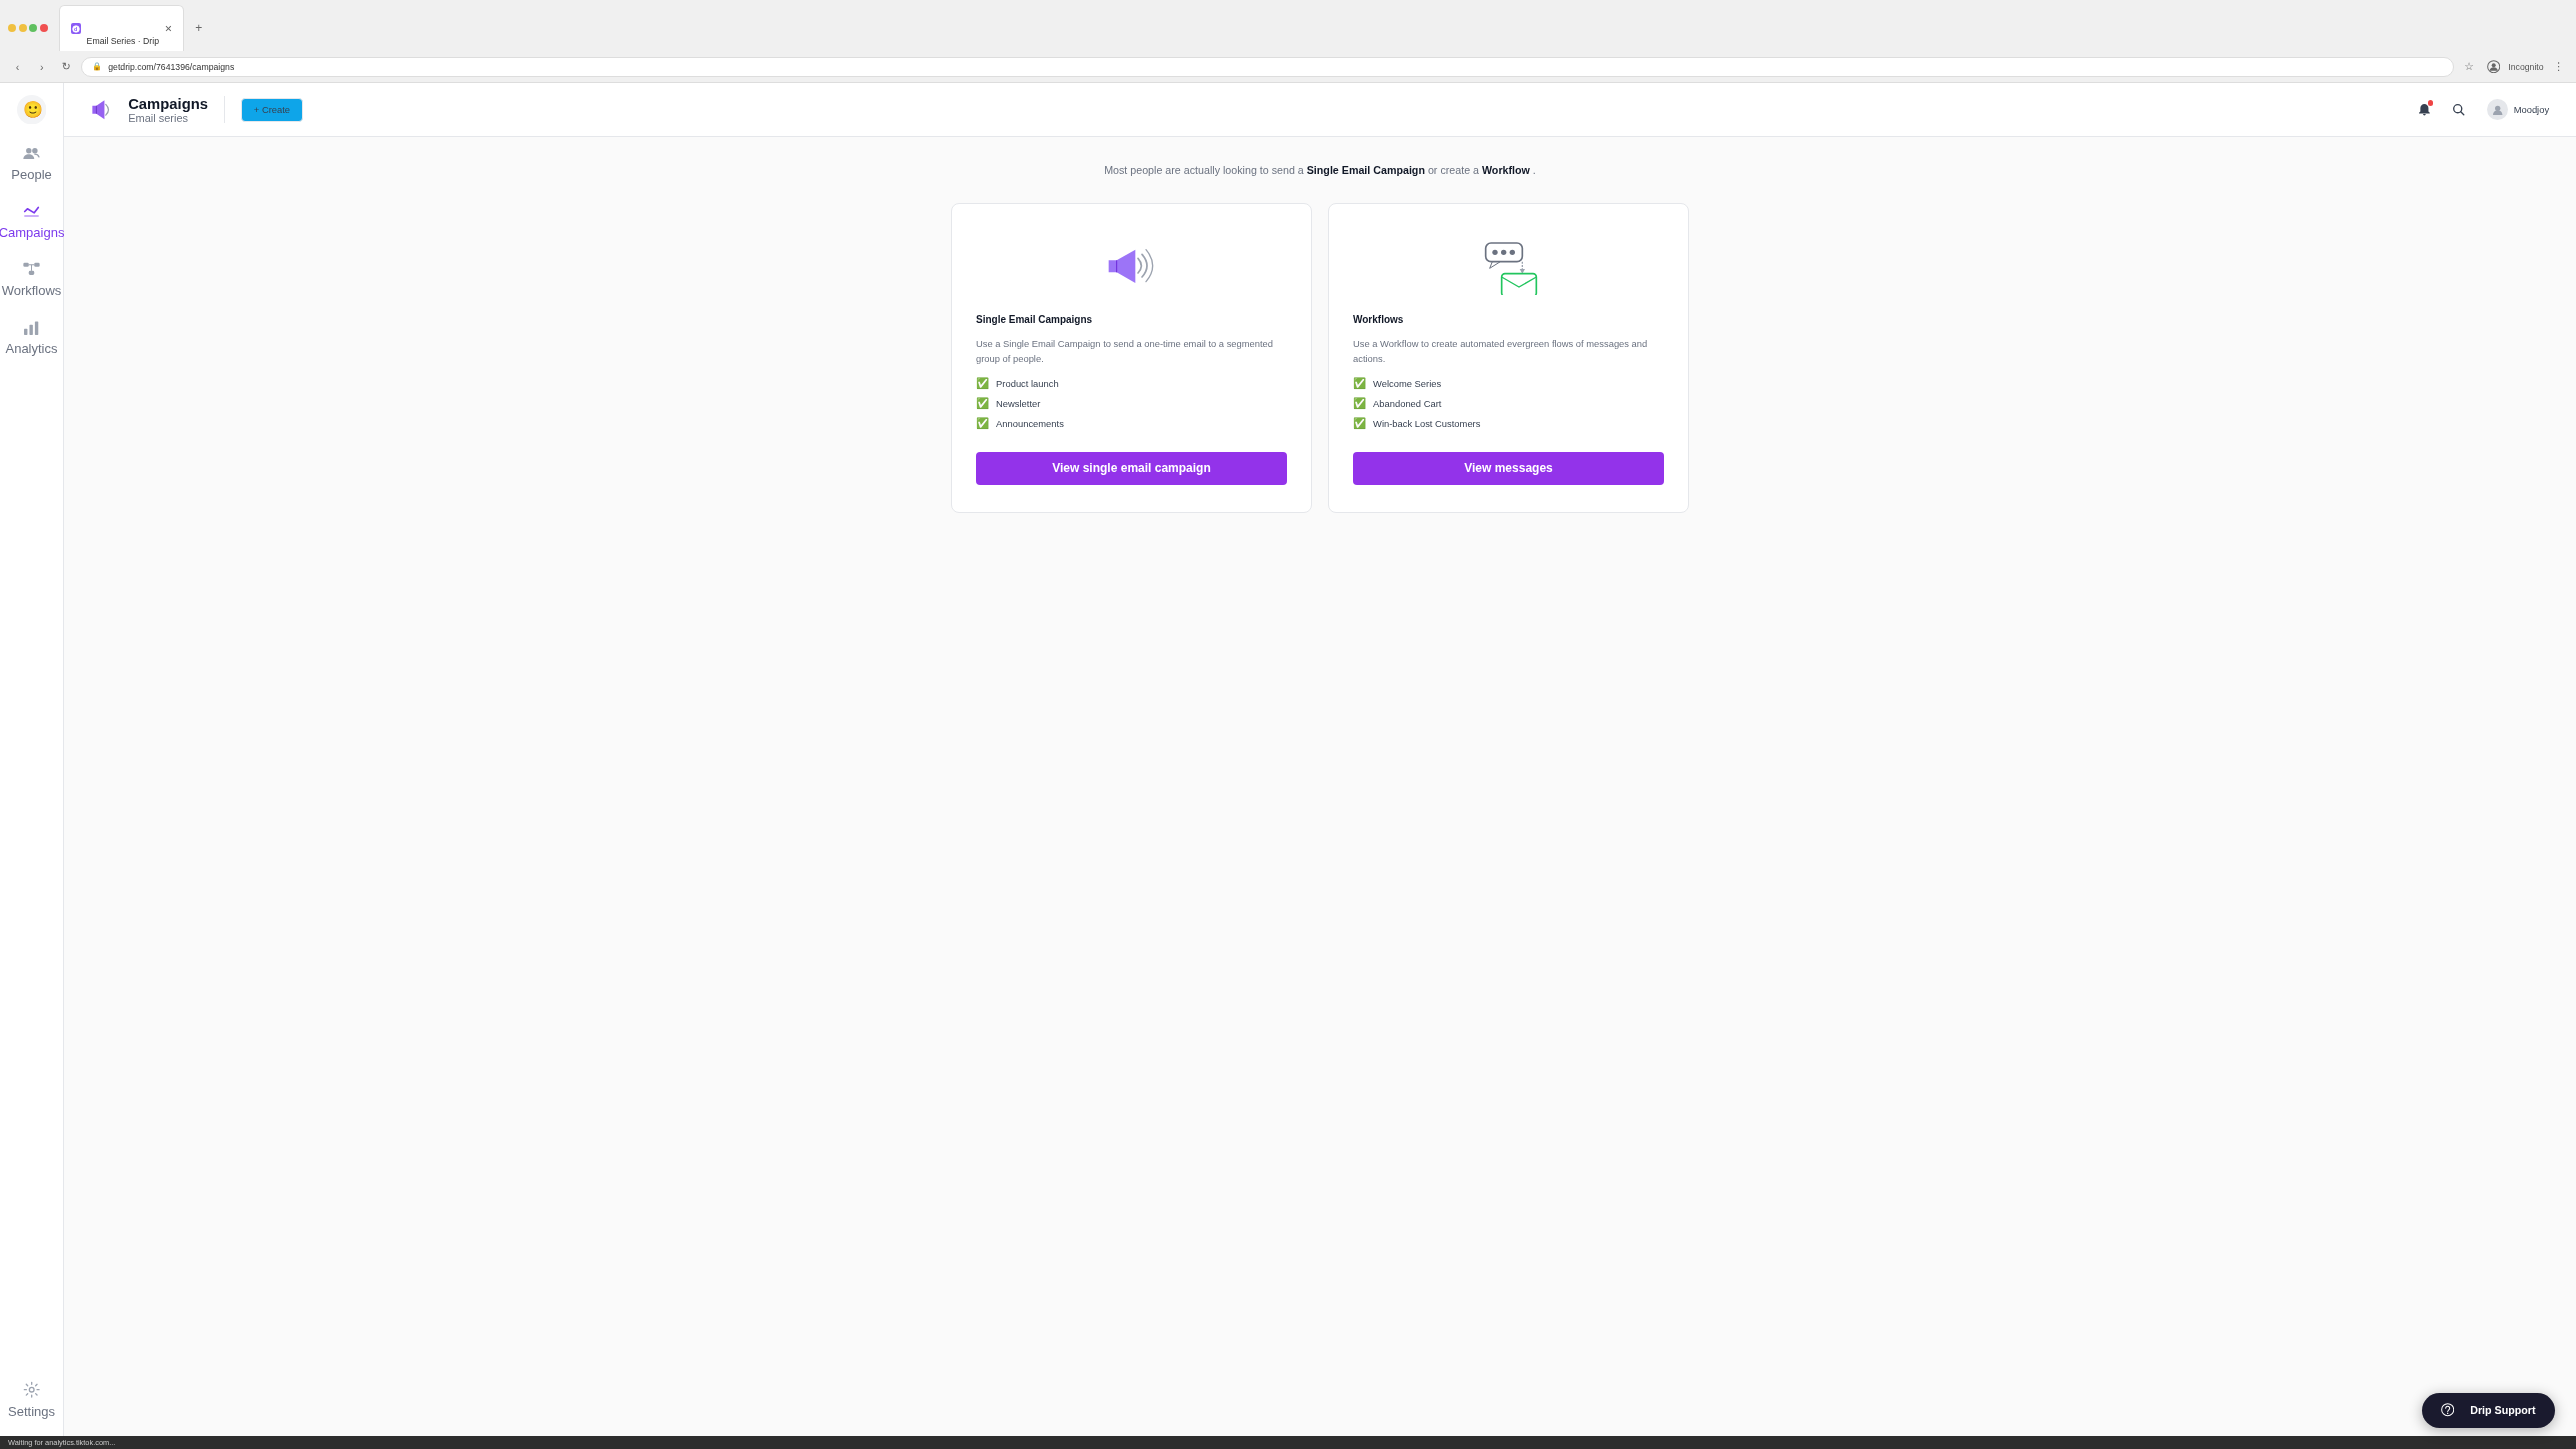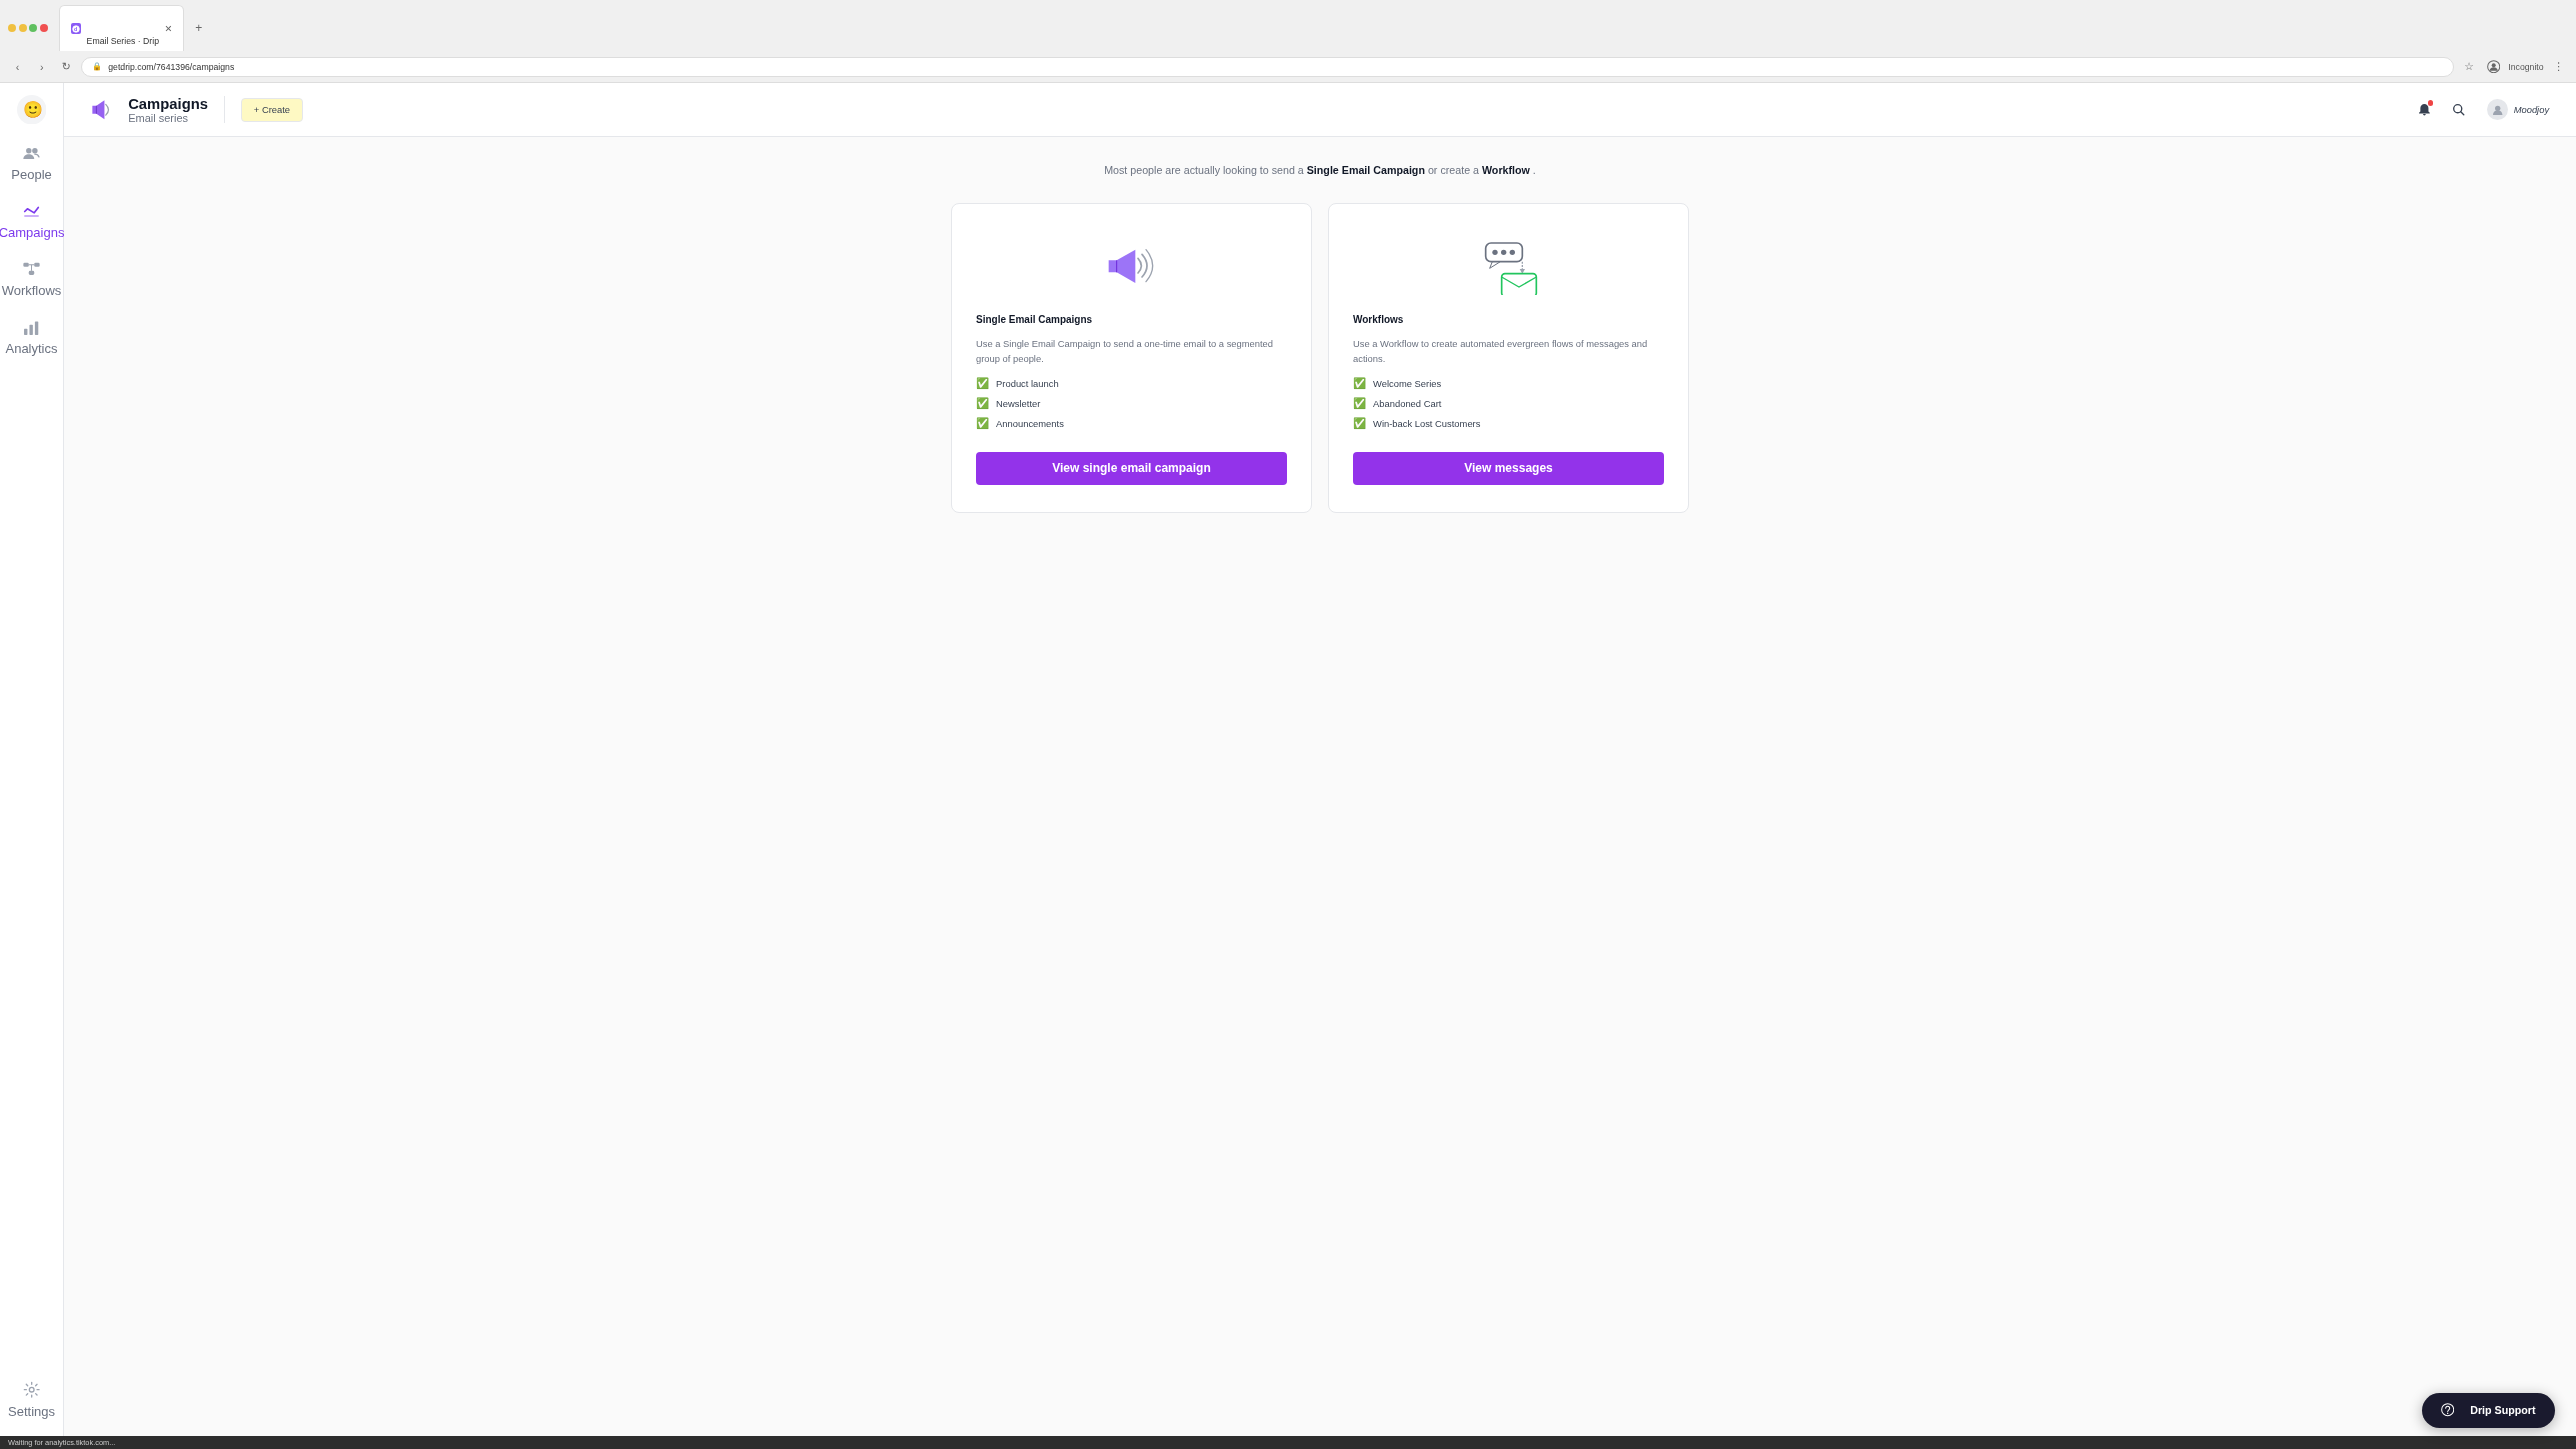--- a/index.html
+++ b/index.html
@@ -42,27 +42,27 @@
     
     .main-content { flex: 1; display: flex; flex-direction: column; overflow: hidden; }
 
     
     .header { display: flex; align-items: center; padding: 10.7px 21.5px; border-bottom: 0.7px solid #e5e7eb; background: white; gap: 10.7px; }
     .header-icon { width: 32px; height: 32px; display: flex; align-items: center; justify-content: center; }
     .header-title-group { display: flex; flex-direction: column; }
     .header-title { font-size: 14.8px; font-weight: 700; color: #111827; }
     .header-subtitle { font-size: 11px; color: #6b7280; }
     .header-divider { width: 0.7px; height: 27px; background: #e5e7eb; margin: 0 5.4px; }
-    .header-create-btn { display: flex; align-items: center; gap: 4px; padding: 5.4px 12px; background: #fef9c3; border: 0.7px solid #e5e7eb; border-radius: 4px; font-size: 9.4px; color: #374151; cursor: pointer; font-weight: 500; text-align: center; }
+    .header-create-btn { display: flex; align-items: center; gap: 4px; padding: 5.4px 12px; background: #0ea5e9; border: 0.7px solid #e5e7eb; border-radius: 4px; font-size: 9.4px; color: #374151; cursor: pointer; font-weight: 500; text-align: center; }
     .header-spacer { flex: 1; }
     .header-actions { display: flex; align-items: center; gap: 10.7px; }
     .header-action-btn { width: 24px; height: 24px; display: flex; align-items: center; justify-content: center; border-radius: 50%; cursor: pointer; color: #374151; font-size: 12px; position: relative; }
     .notification-badge { position: absolute; top: 2.7px; right: 2.7px; width: 5.4px; height: 5.4px; background: #EF4444; border-radius: 50%; }
     .header-user { display: flex; align-items: center; gap: 5.4px; cursor: pointer; padding: 2.7px 5.4px; border-radius: 4px; }
-    .header-username { font-size: 9.4px; color: #374151; font-weight: 500; font-style: italic; }
+    .header-username { font-size: 9.4px; color: #374151; font-weight: 500; }
     .user-avatar { width: 21.5px; height: 21.5px; border-radius: 50%; background: #e5e7eb; display: flex; align-items: center; justify-content: center; }
 
     
     .content-area { flex: 1; overflow-y: auto; padding: 27px 40px; background: #fafafa; }
     .page-title { font-size: 21.5px; font-weight: 800; color: #111827; text-align: center; margin-bottom: 10.7px; }
     .page-subtitle { font-size: 10.7px; color: #6b7280; text-align: center; margin-bottom: 27px; }
     .page-subtitle strong { color: #111827; }
 
     
     .cards-grid { display: grid; grid-template-columns: 1fr 1fr; gap: 16px; max-width: 738px; margin: 0 auto; }

